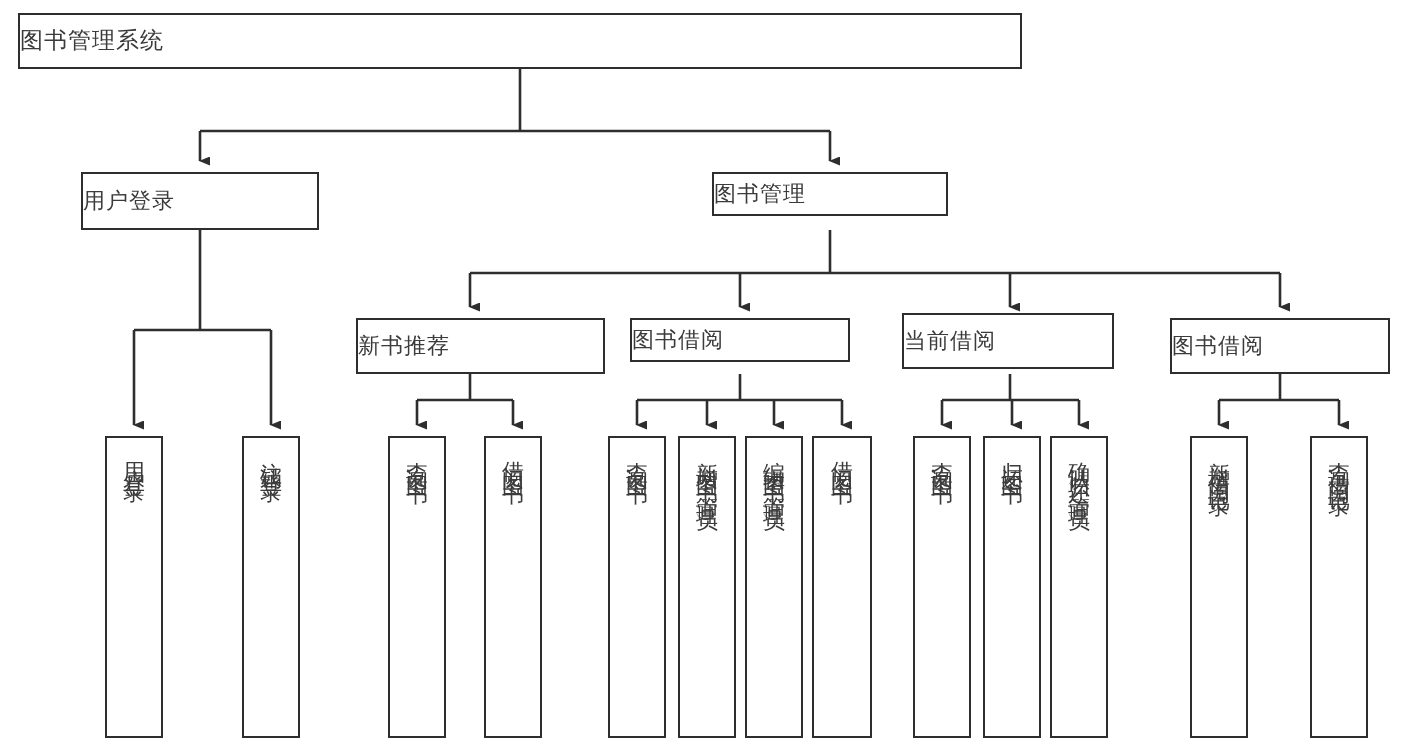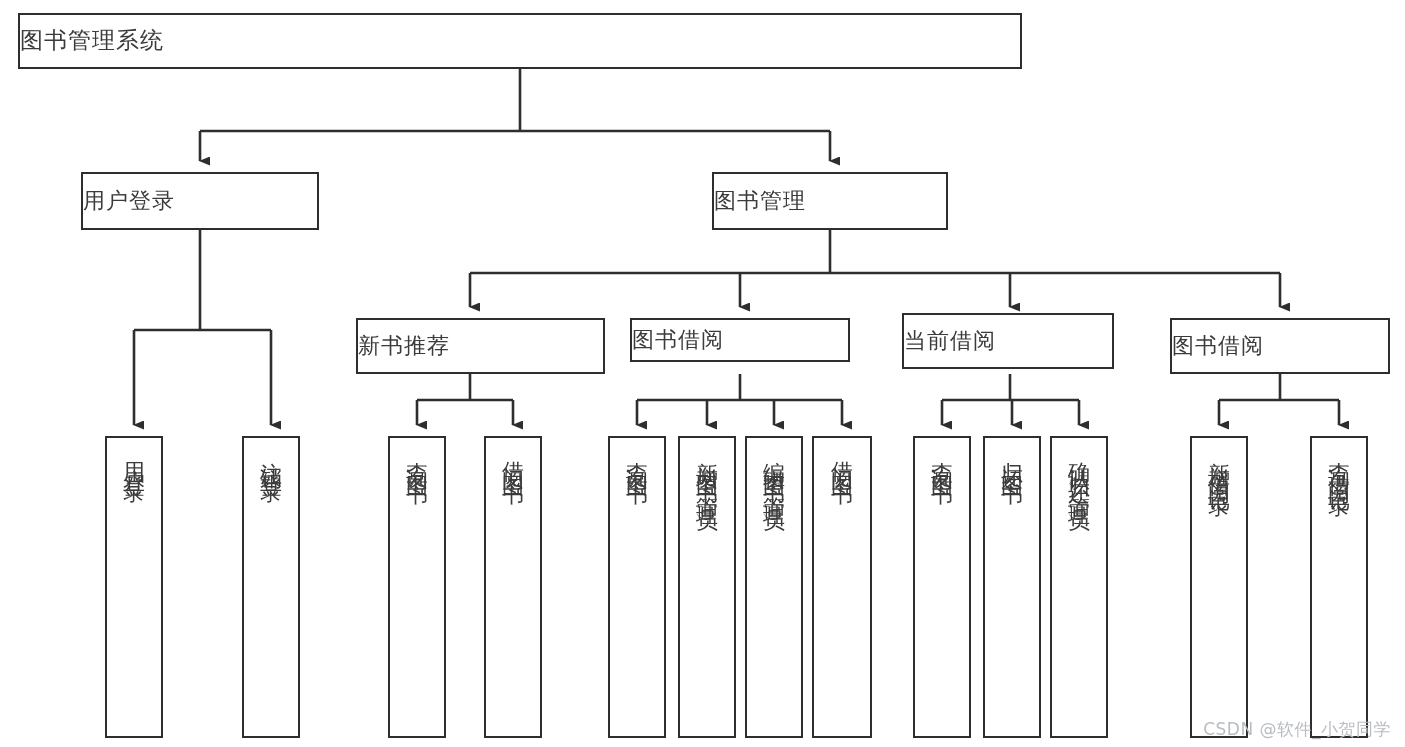--- a/index.html
+++ b/index.html
@@ -120,21 +120,21 @@
       </g>
   </svg>
 
   <div id="nodes">
       <div class="node horizontal root" style="left: 18px; top: 13px; width: 1004px; height: 56px;">
         <div class="node-label">图书管理系统</div>
       </div>
       <div class="node horizontal" style="left: 81px; top: 172px; width: 238px; height: 58px;">
         <div class="node-label">用户登录</div>
       </div>
-      <div class="node horizontal" style="left: 712px; top: 172px; width: 236px; height: 58px;">
+      <div class="node horizontal" style="left: 712px; top: 172px; width: 236px; height: 44px;">
         <div class="node-label">图书管理</div>
       </div>
       <div class="node horizontal" style="left: 356px; top: 318px; width: 249px; height: 56px; font-family: Liberation Serif, serif;">
         <div class="node-label">新书推荐</div>
       </div>
       <div class="node horizontal" style="left: 630px; top: 318px; width: 220px; height: 44px;">
         <div class="node-label">图书借阅</div>
       </div>
       <div class="node horizontal" style="left: 902px; top: 313px; width: 212px; height: 56px;">
         <div class="node-label">当前借阅</div>
@@ -176,14 +176,13 @@
         <div class="node-label">确认归还（管理员）</div>
       </div>
       <div class="node vertical" style="left: 1190px; top: 436px; width: 58px; height: 302px;">
         <div class="node-label">新增借阅记录</div>
       </div>
       <div class="node vertical" style="left: 1310px; top: 436px; width: 58px; height: 302px;">
         <div class="node-label">查询借阅记录</div>
       </div>
     </div>
 
-  <div id="watermark">CSDN @软件_小贺同学</div>
 </div>
 
 </body></html>

